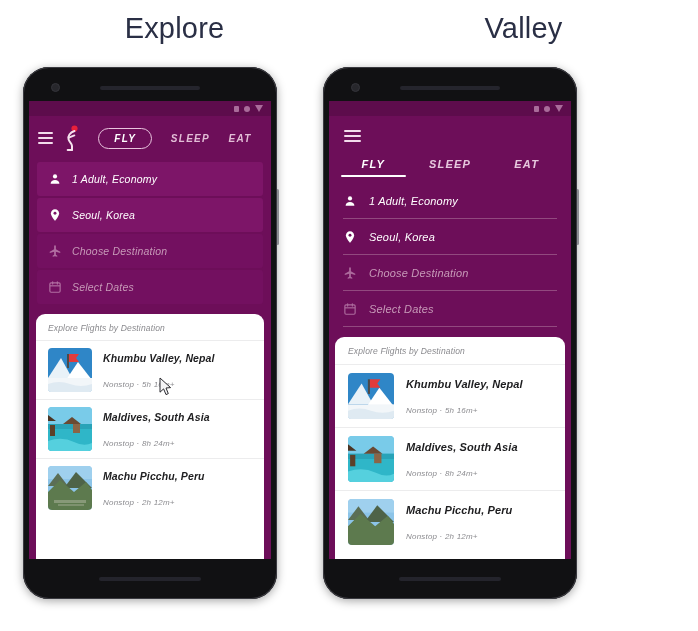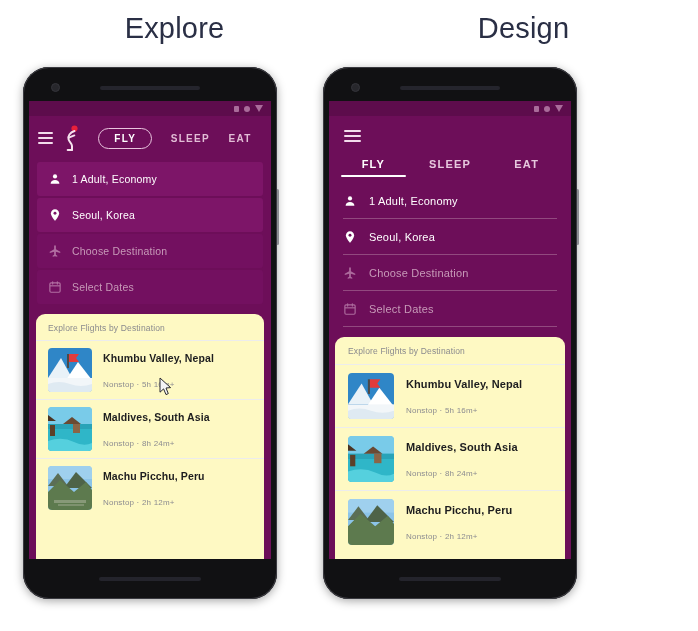--- a/index.html
+++ b/index.html
@@ -29,20 +29,21 @@
     color: #2a2f45;
     letter-spacing: 0.2px;
     line-height: 40px;
   }
 
   
   .phones {
     display: flex;
     width: 600px;
     margin-top: 19px;
+    font-style: italic;
   }
   .phone-col {
     flex: 1;
     display: flex;
     justify-content: center;
   }
 
   .phone {
     position: relative;
     width: 254px;
@@ -220,21 +221,21 @@
 
   .field-label { font-size: 10.5px; color: #ffffff; font-weight: 400; letter-spacing: 0.2px; text-align: right; }
   .field-label.muted { color: #c79ab8; }
   .fields-ship .field-label { font-size: 11px; }
 
   .f-icon { width: 14px; height: 14px; flex: none; }
   .f-icon.muted { opacity: 0.62; }
 
   
   .sheet {
-    background: #fef9c3;
+    background: #ffffff;
     border-top-left-radius: 9px;
     border-top-right-radius: 9px;
     margin: 8px 7px 0 7px;
     flex: 1;
     overflow: hidden;
     padding: 9px 0 0 0;
   }
   .sheet-title {
     font-size: 8.5px;
     color: #8a8a8e;
@@ -277,21 +278,21 @@
   }
 </style>
 </head>
 <body>
 
 <div class="headings">
   <div class="heading-col">
     <h1>Explore</h1>
   </div>
   <div class="heading-col">
-    <h1>Design</h1>
+    <h1>Valley</h1>
   </div>
 </div>
 
 <div class="phones">
 
   <div class="phone-col">
     <div class="phone">
       <div class="camera-dot"></div>
       <div class="earpiece"></div>
       <div class="side-btn"></div>

